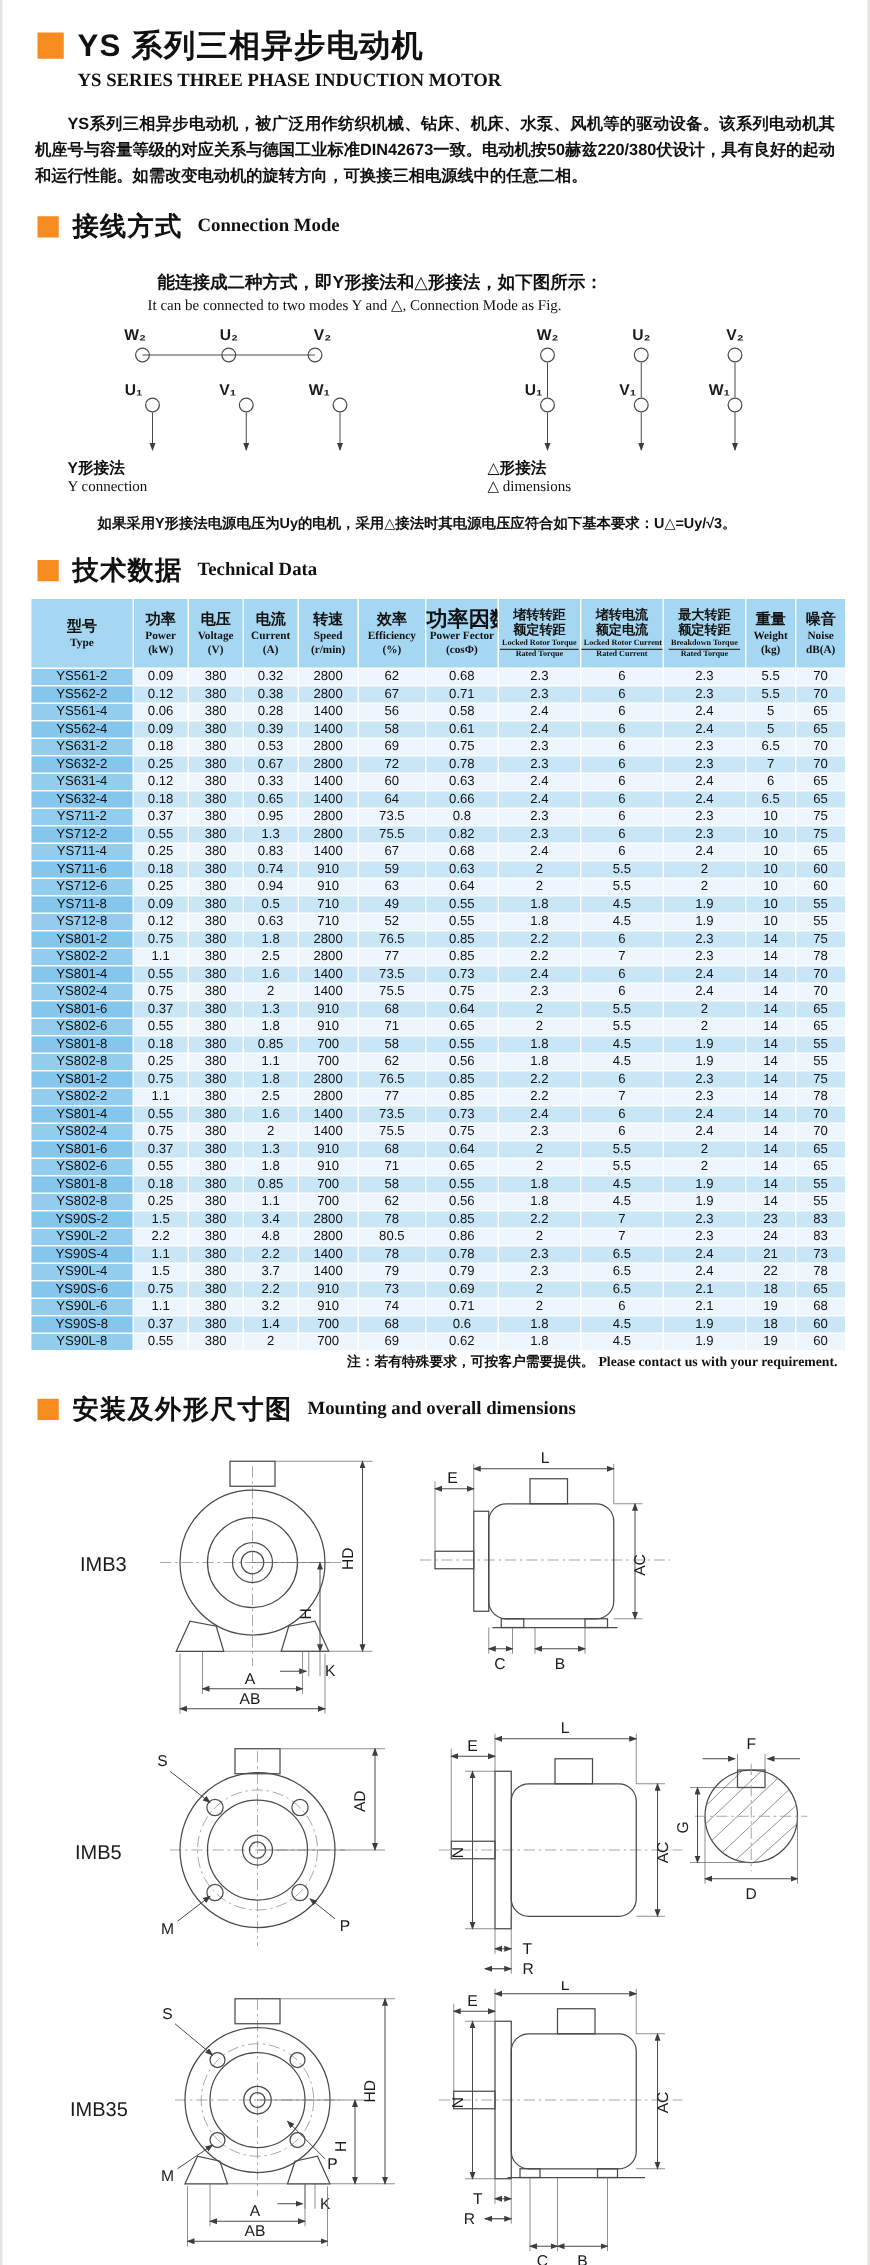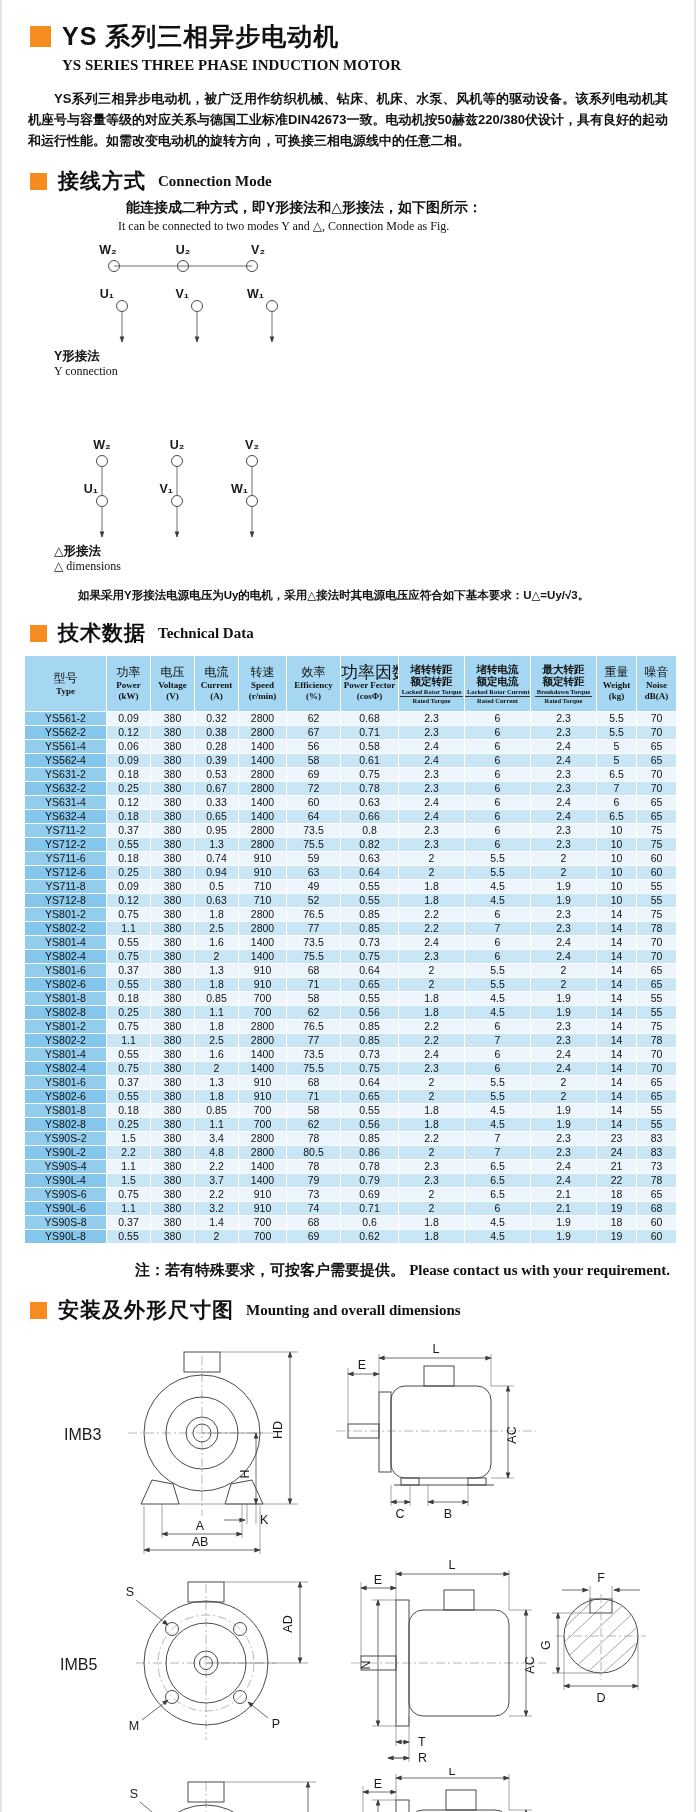--- a/index.html
+++ b/index.html
@@ -10,45 +10,45 @@
   
   .sec-head{display:flex;align-items:center;margin:16px 0 4px 28px;}
   .sq{width:17px;height:17px;background:var(--orange);margin-right:11px;flex:0 0 auto;}
   .sq.big{width:21px;height:21px;}
   .sec-head .zh{font-size:21px;font-weight:bold;letter-spacing:1px;white-space:nowrap;}
   .sec-head .en{font-family:"Liberation Serif","DejaVu Serif",serif;font-weight:bold;font-size:15px;margin-left:12px;white-space:nowrap;}
   .main-head .zh{font-size:25px;}
   .en-sub{font-family:"Liberation Serif","DejaVu Serif",serif;font-weight:bold;font-size:15px;margin:0 0 0 60px;}
   .intro{margin:14px 26px 0 26px;font-size:13px;font-weight:bold;line-height:21px;text-align:justify;text-indent:2em;}
   
-  .conn-line-zh{margin:4px 0 0 88px;font-size:14px;font-weight:bold;padding-left:36px;}
+  .conn-line-zh{margin:22px 0 0 88px;font-size:14px;font-weight:bold;padding-left:36px;}
   .conn-line-en{margin:2px 12px 0 116px;font-family:"Liberation Serif","DejaVu Serif",serif;font-size:12px;}
-  .diagrams{display:flex;margin:6px 0 0 52px;gap:56px;flex-direction:column;}
+  .diagrams{display:flex;margin:6px 0 0 52px;gap:56px;}
   .diagram{width:280px;}
   .diagram svg{display:block;}
   .cap{text-align:left;font-size:12.5px;font-weight:bold;line-height:15px;margin-top:1px;}
   .cap .cen{display:block;font-family:"Liberation Serif","DejaVu Serif",serif;font-weight:normal;font-size:12px;}
   .conn-note{margin:14px 0 0 76px;font-size:11.5px;font-weight:bold;}
   
   table{border-collapse:collapse;table-layout:fixed;}
   .tech{margin:8px 0 0 22px;width:652px;}
   .tech th,.tech td{border:1px solid #fff;text-align:center;padding:0;overflow:hidden;white-space:nowrap;}
   .tech thead th{background:var(--hdblue);vertical-align:middle;height:55px;}
   .tech td{font-size:10.5px;height:13px;line-height:13px;background:var(--rowlight);}
   .tech tbody tr:nth-child(even) td{background:var(--rowblue);}
   .tech tbody td:first-child{background:var(--modelblue);font-size:10.5px;}
   .tech tbody tr:nth-child(even) td:first-child{background:#85C6EC;}
-  .hz{display:block;font-size:12px;font-weight:normal;line-height:15px;}
+  .hz{display:block;font-size:12px;font-weight:bold;line-height:15px;}
   .hz.small{font-size:17px;}
   .he{display:block;font-family:"Liberation Serif","DejaVu Serif",serif;font-size:9px;line-height:11px;}
   .hz2{display:block;font-size:10.5px;font-weight:bold;line-height:12px;}
   .ften{display:block;font-family:"Liberation Serif","DejaVu Serif",serif;font-size:6.5px;line-height:7.5px;margin-top:1px;}
   .ft{display:inline-block;border-bottom:1px solid #333;padding:0 2px;}
   .fb{display:block;}
-  .tech-note{width:668px;text-align:right;font-size:15px;font-weight:bold;margin-top:17px;}
+  .tech-note{width:668px;text-align:right;font-size:11px;font-weight:bold;margin-top:1px;}
   .tech-note .nen{font-family:"Liberation Serif","DejaVu Serif",serif;font-weight:bold;}
   
   .figwrap{margin:4px 0 0 14px;}
   .fig{display:block;}
   .fig .ol{stroke:#4a4a4a;fill:none;stroke-width:1;}
   .fig .cl{stroke:#9a9a9a;fill:none;stroke-width:0.7;stroke-dasharray:9 3 2 3;}
   .fig .dim{stroke:#4a4a4a;fill:none;stroke-width:0.8;}
   .fig .ext{stroke:#6a6a6a;fill:none;stroke-width:0.6;}
   .fig text{fill:#1a1a1a;font-size:12.5px;stroke:none;font-family:"Liberation Sans","DejaVu Sans",sans-serif;}
   .fig text.fname{font-size:16px;}
@@ -357,20 +357,34 @@
           <td>2800</td>
           <td>75.5</td>
           <td>0.82</td>
           <td>2.3</td>
           <td>6</td>
           <td>2.3</td>
           <td>10</td>
           <td>75</td>
         </tr>
         <tr>
+          <td>YS711-4</td>
+          <td>0.25</td>
+          <td>380</td>
+          <td>0.83</td>
+          <td>1400</td>
+          <td>67</td>
+          <td>0.68</td>
+          <td>2.4</td>
+          <td>6</td>
+          <td>2.4</td>
+          <td>10</td>
+          <td>65</td>
+        </tr>
+        <tr>
           <td>YS711-6</td>
           <td>0.18</td>
           <td>380</td>
           <td>0.74</td>
           <td>910</td>
           <td>59</td>
           <td>0.63</td>
           <td>2</td>
           <td>5.5</td>
           <td>2</td>

